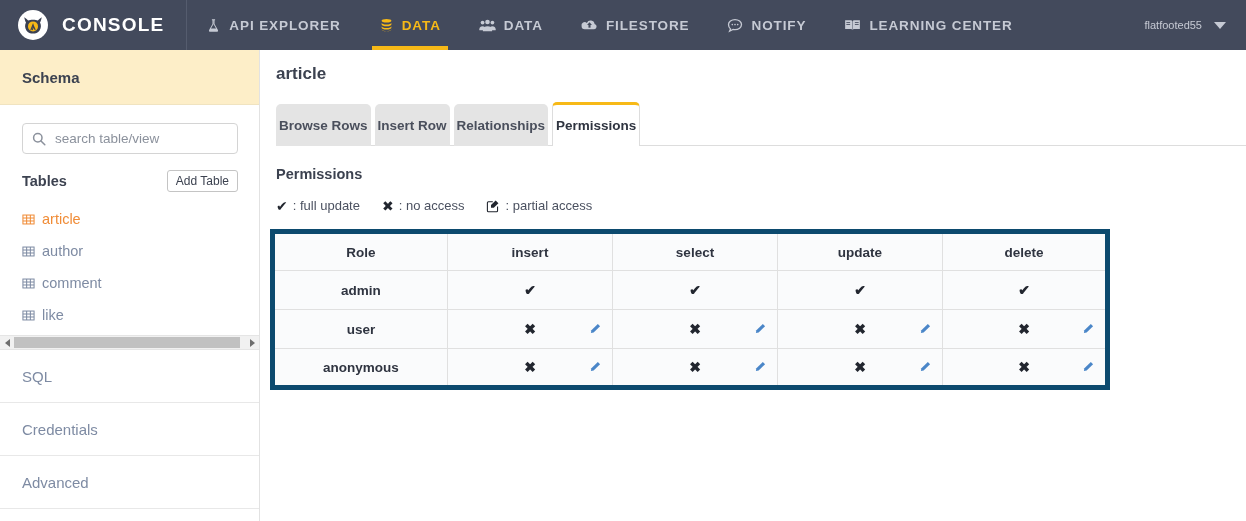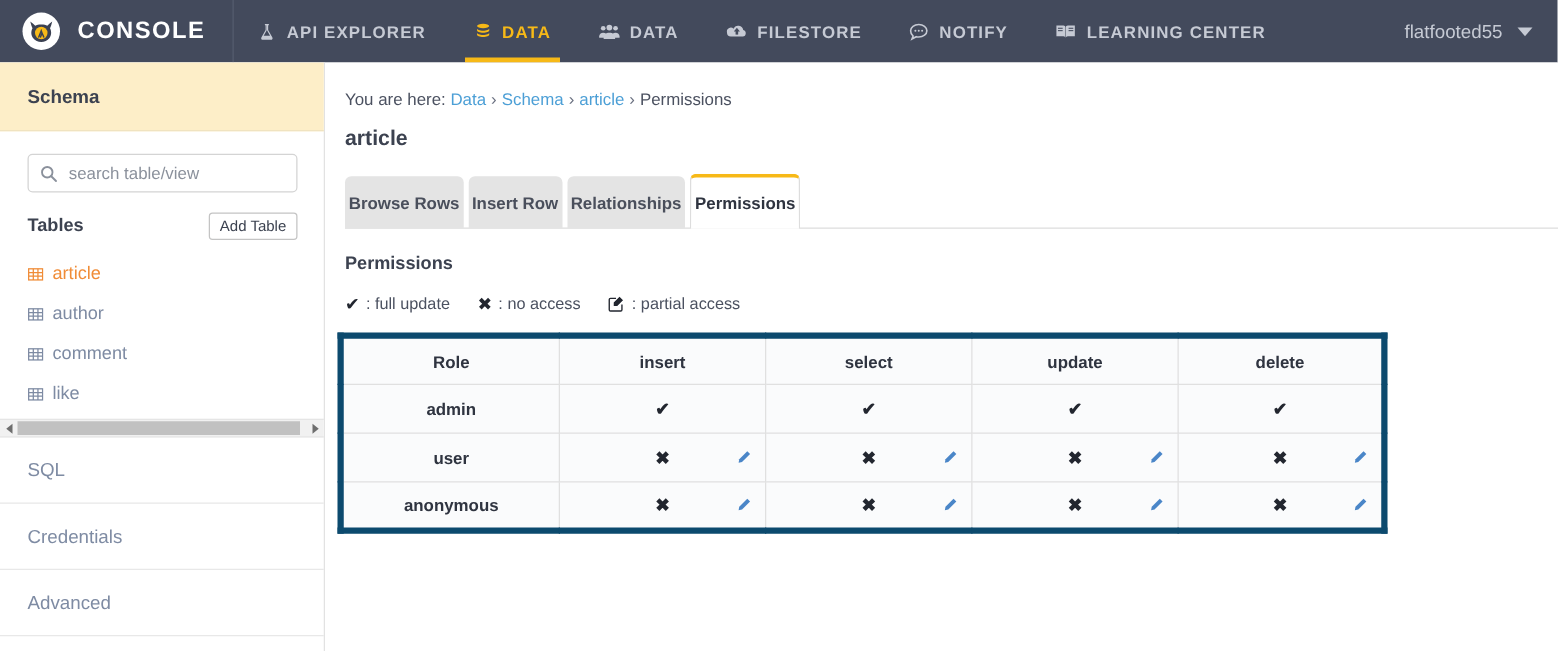--- a/index.html
+++ b/index.html
@@ -56,21 +56,21 @@
   }
   .navitem.active { color: #f7b917; }
   .navitem.active::after {
     content: ""; position: absolute;
     left: 12px; right: 12px; bottom: 0; height: 4px;
     background: #f7b917;
   }
   .usermenu {
     display: flex; align-items: center;
     padding: 0 20px 0 14px;
-    color: #c6cad4; font-size: 15px; cursor: pointer;
+    color: #c6cad4; font-size: 11px; cursor: pointer;
     height: 50px;
     white-space: nowrap;
   }
   .caret-dn {
     margin-left: 12px;
     width: 0; height: 0;
     border-left: 6px solid transparent;
     border-right: 6px solid transparent;
     border-top: 7px solid #c6cad4;
   }
@@ -466,24 +466,20 @@
 
   <div class="sb-nav">
     <div class="sb-navitem">SQL</div>
     <div class="sb-navitem">Credentials</div>
     <div class="sb-navitem">Advanced</div>
   </div>
 </div>
 
 <div id="main">
 
-  <div class="breadcrumb">
-    <span>You are here:</span>
-    <a>Data</a><span class="sep">›</span><a>Schema</a><span class="sep">›</span><a>article</a><span class="sep">›</span><span>Permissions</span>
-  </div>
 
   <div class="page-title">article</div>
 
   <div class="tabstrip">
     <div class="tab">Browse Rows</div>
     <div class="tab">Insert Row</div>
     <div class="tab">Relationships</div>
     <div class="tab active">Permissions</div>
   </div>
 

